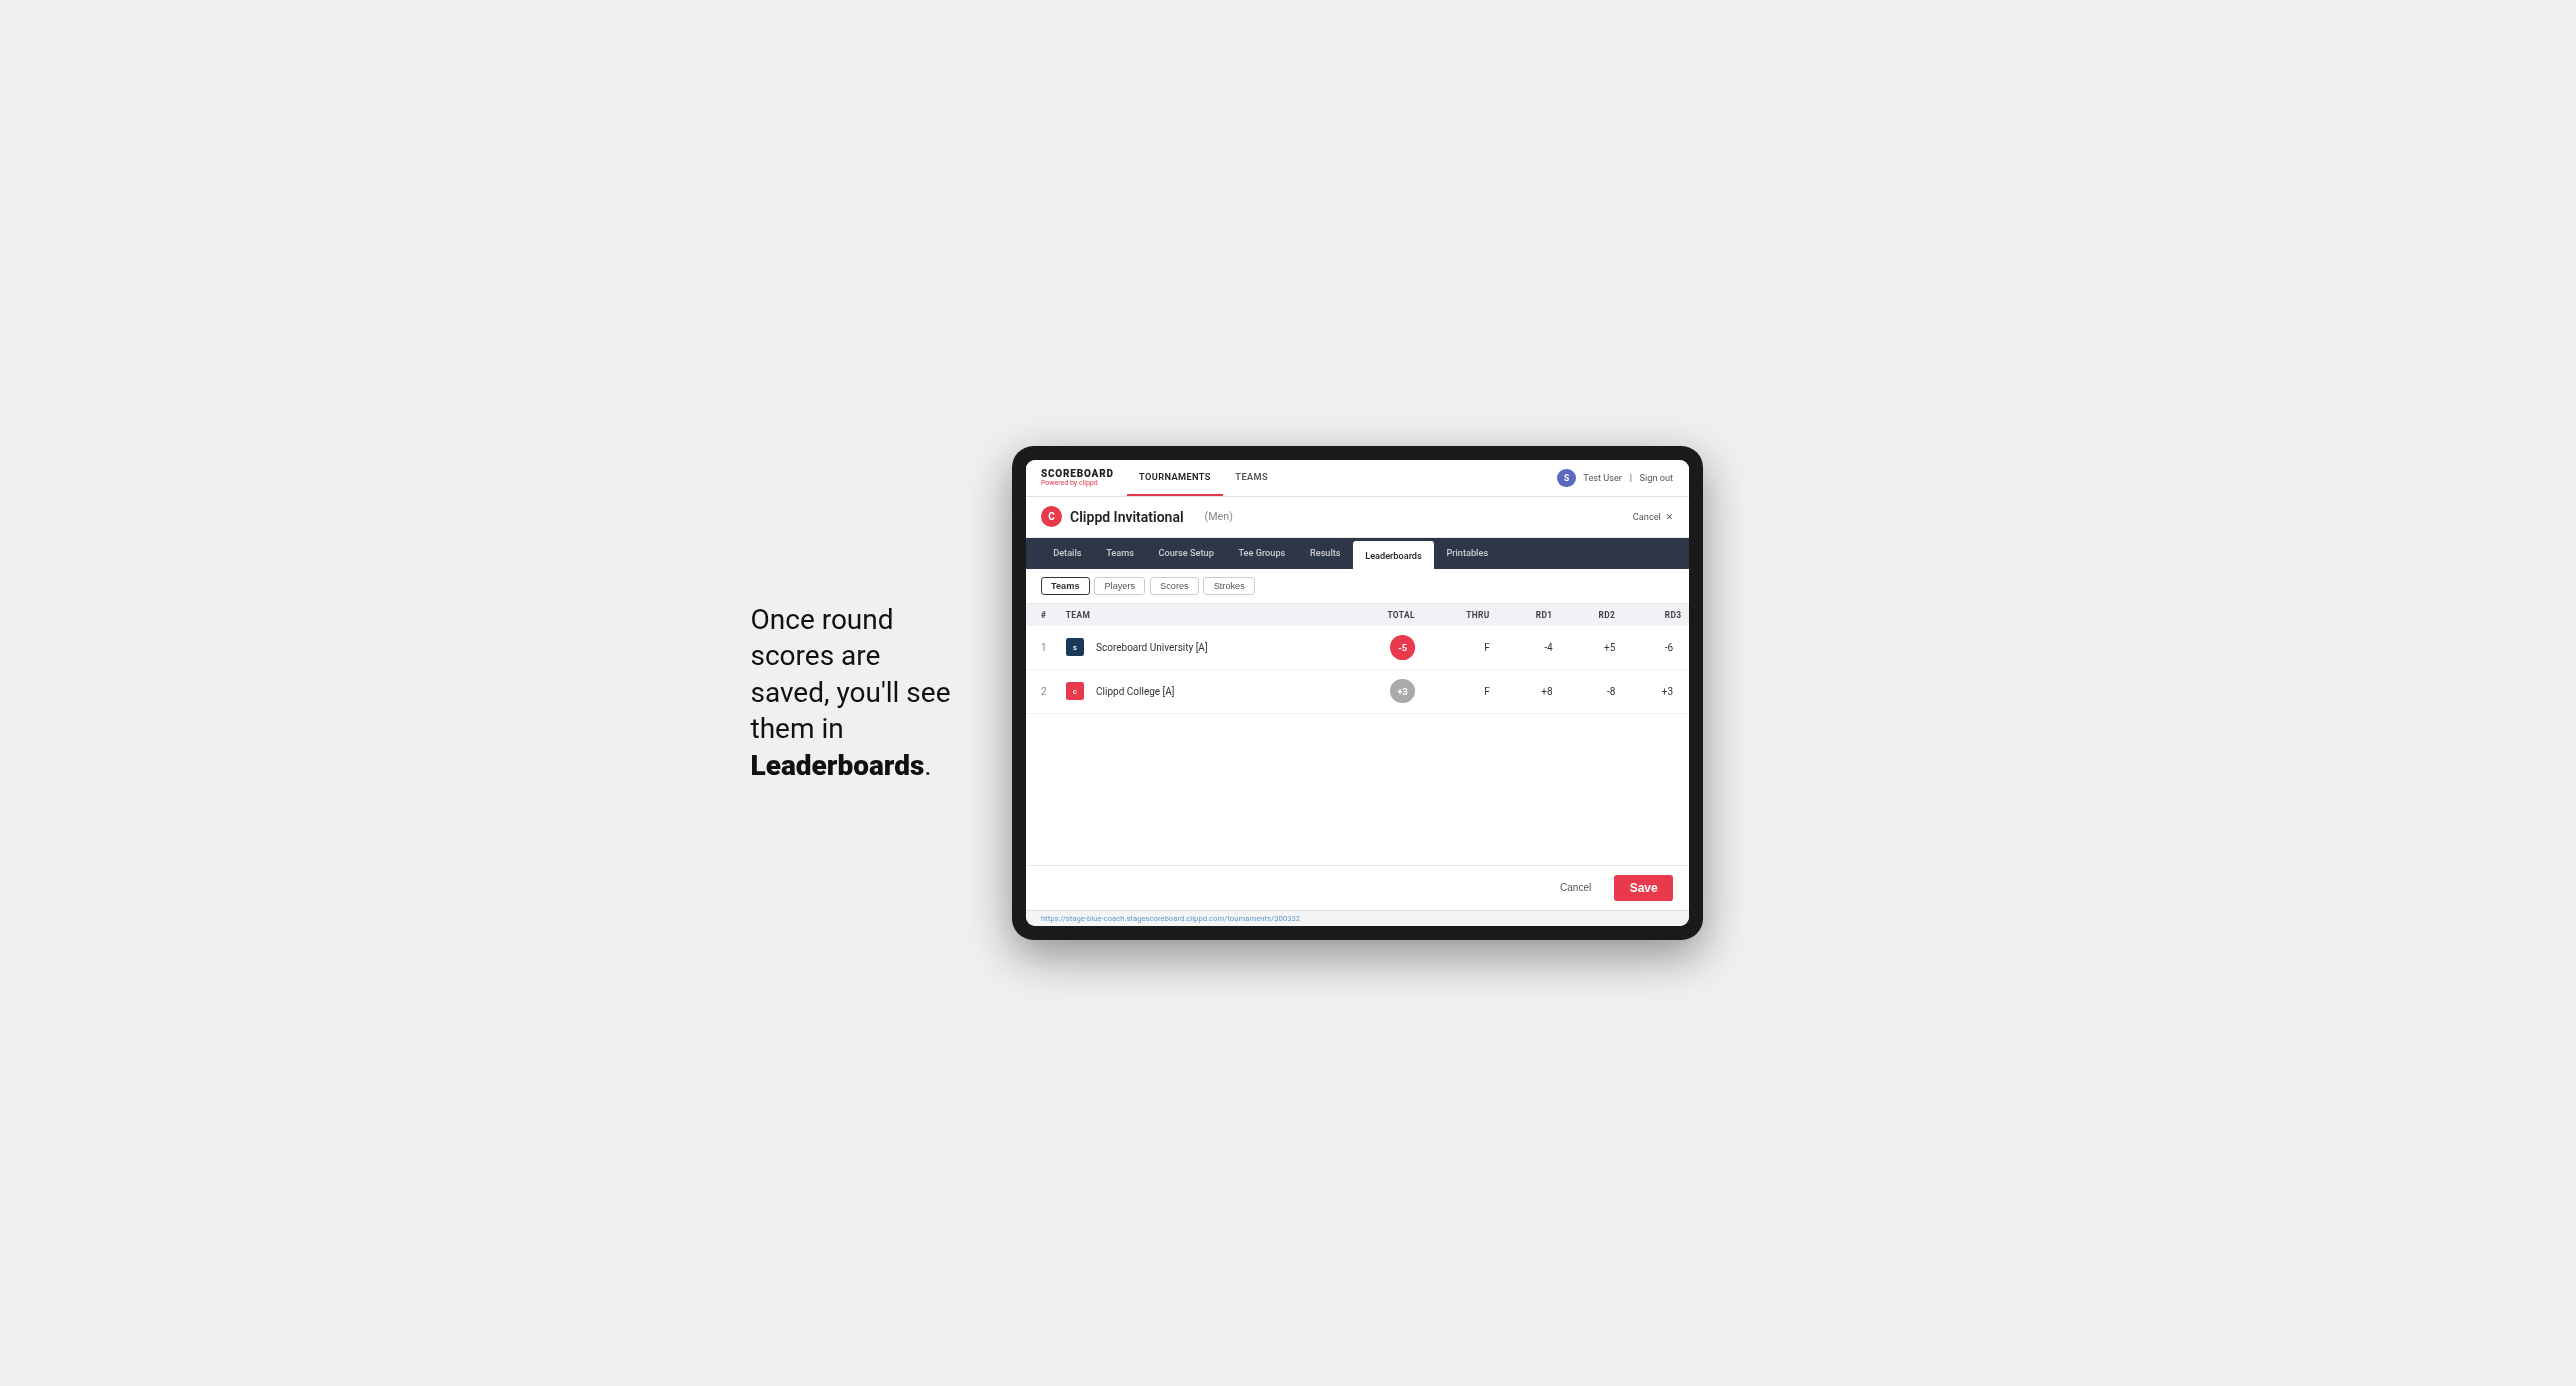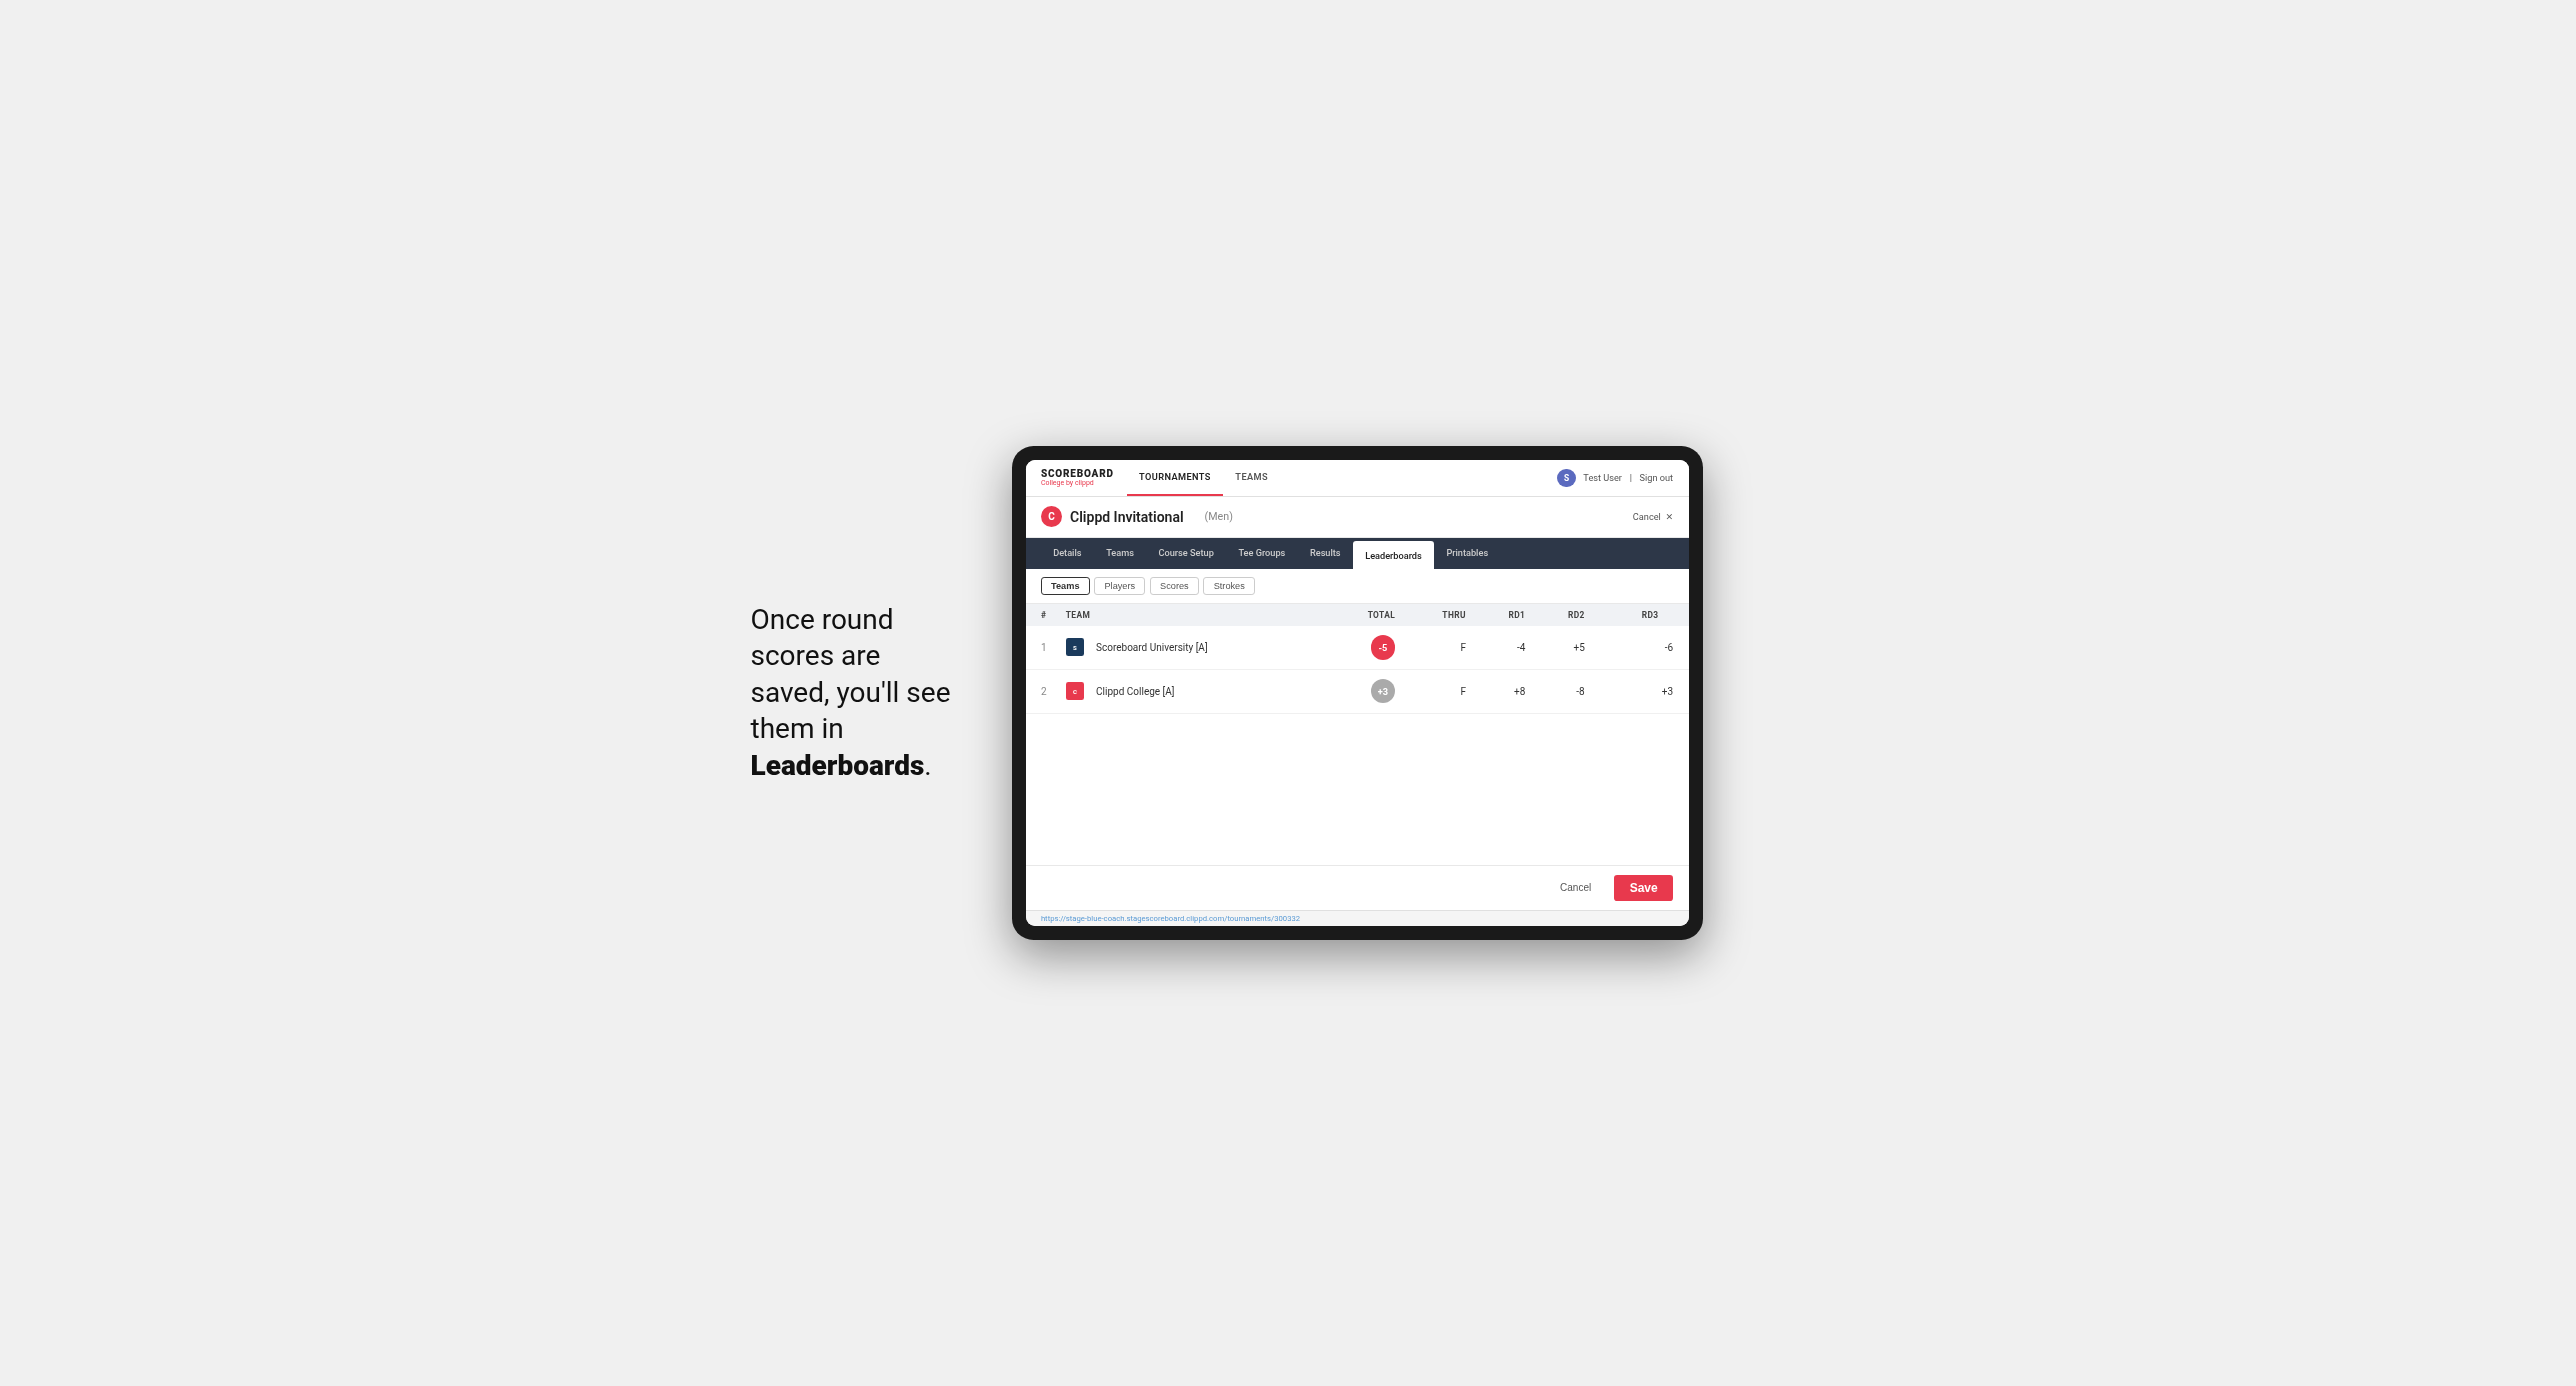--- a/index.html
+++ b/index.html
@@ -357,21 +357,21 @@
     <span>Once round scores are saved, you'll see them in </span><strong>Leaderboards</strong><span>.</span>
   </div>
 
   <div class="tablet-frame">
     <div class="tablet-screen">
 
       <div class="top-nav">
         <div class="brand">
           <span class="brand-title">SCOREBOARD</span>
           <span class="brand-sub">
-            <span>College by </span><span style="color:#e8394d">clippd</span>
+            <span>Powered by </span><span style="color:#e8394d">clippd</span>
           </span>
         </div>
         <div class="nav-links">
           <div class="nav-link active">TOURNAMENTS</div>
           <div class="nav-link">TEAMS</div>
         </div>
         <div class="nav-right">
           <div class="user-avatar">S</div>
           <span>Test User</span>
           <span>|</span>
@@ -409,21 +409,21 @@
       <div style="padding: 0 0; min-height: 138px;">
         <table class="leaderboard-table">
           <thead>
             <tr>
               <th style="width:31px; padding-left:15.4px;">#</th>
               <th>TEAM</th>
               <th class="right">TOTAL</th>
               <th class="right">THRU</th>
               <th class="right">RD1</th>
               <th class="right">RD2</th>
-              <th class="right" style="padding-right:30px;">RD3</th>
+              <th class="right" style="padding-right:7px;">RD3</th>
             </tr>
           </thead>
           <tbody>
             <tr class="table-row">
               <td style="padding-left:15.4px; color:#888; font-size:10px;">1</td>
               <td>
                 <div class="team-cell">
                   <div class="team-logo blue">
                     <span style="font-size:6.1px;">S</span>
                   </div>

